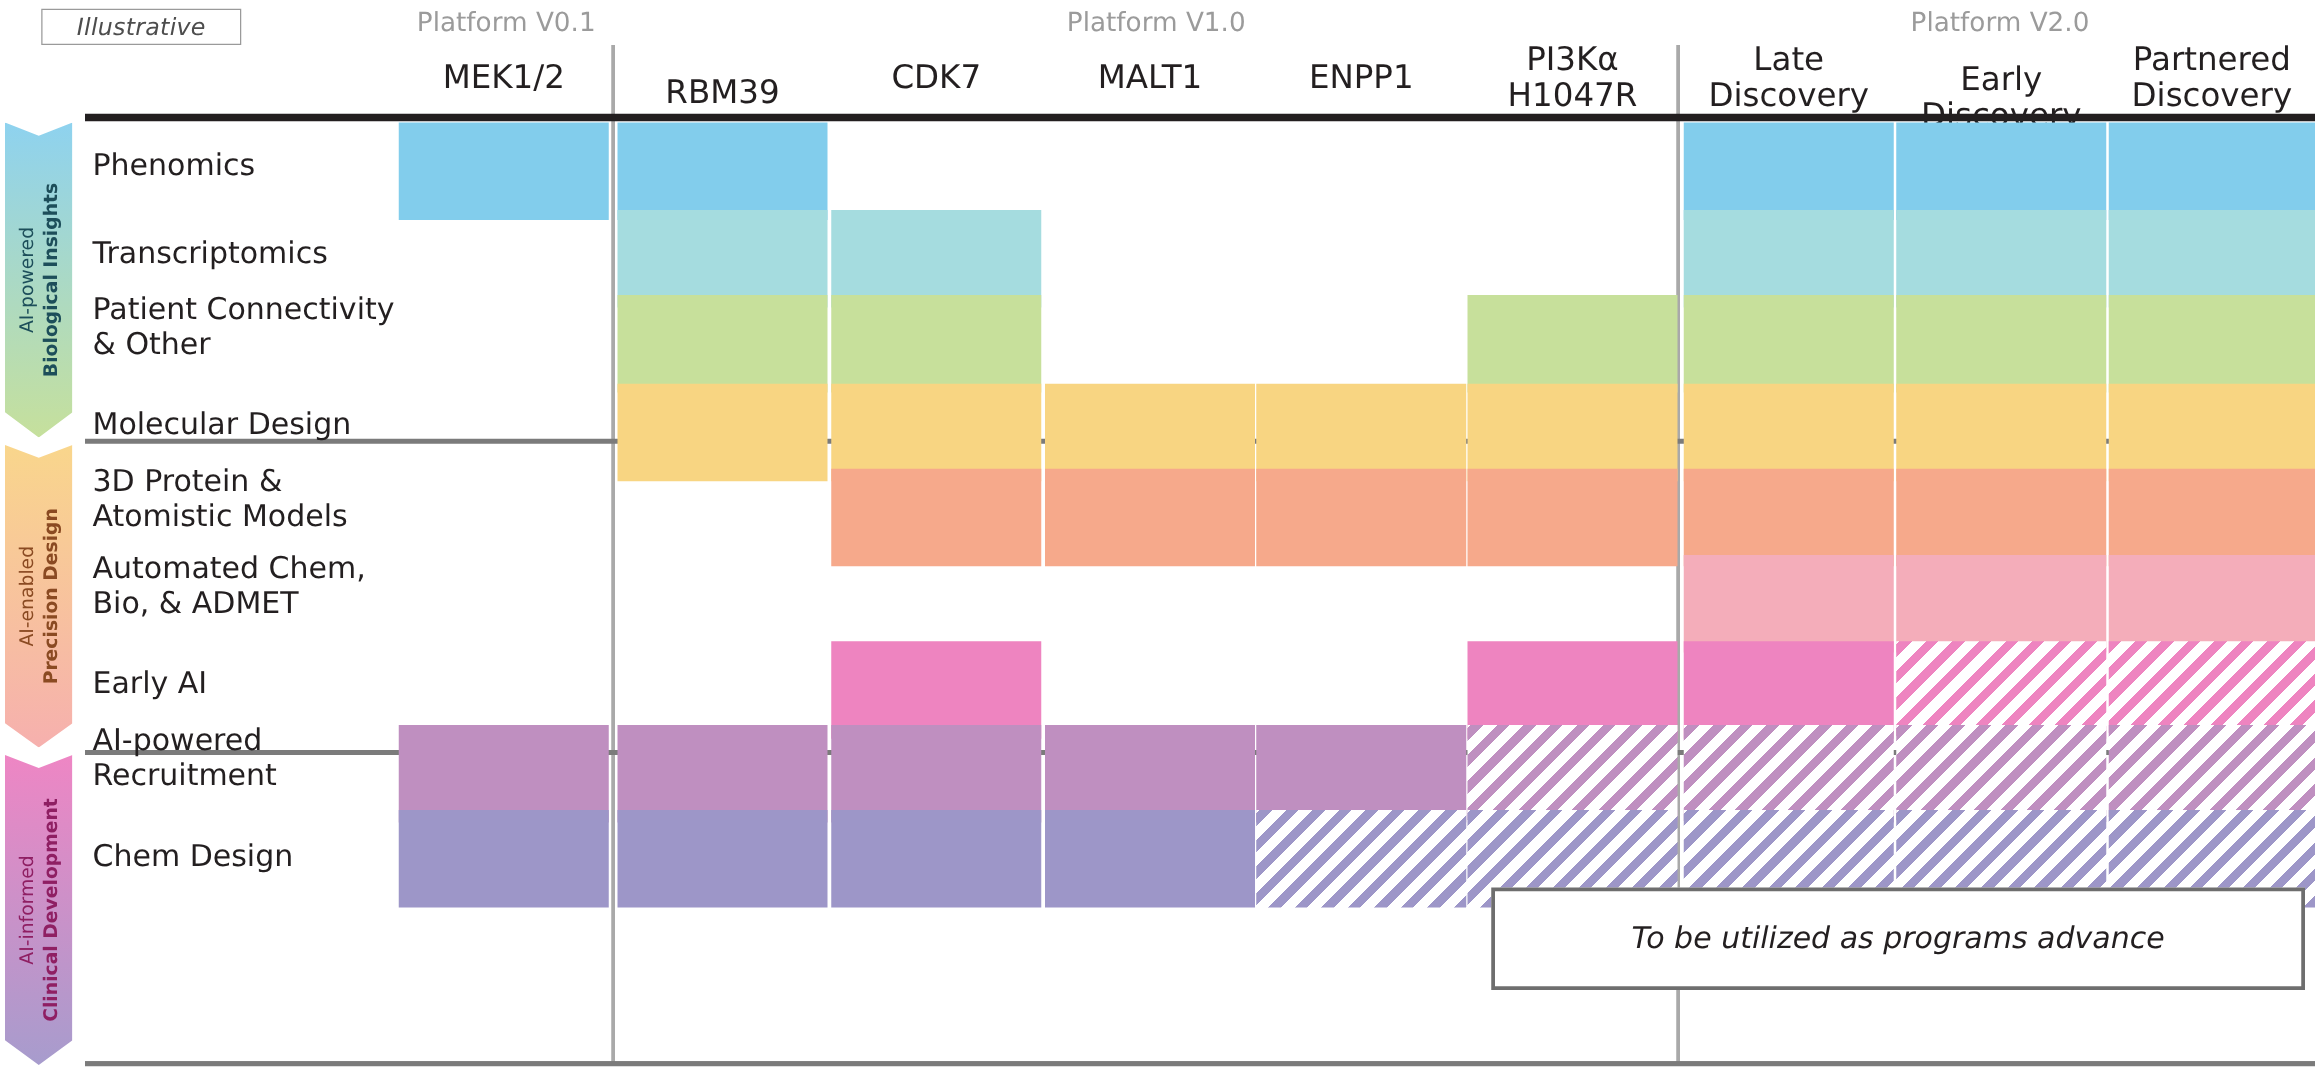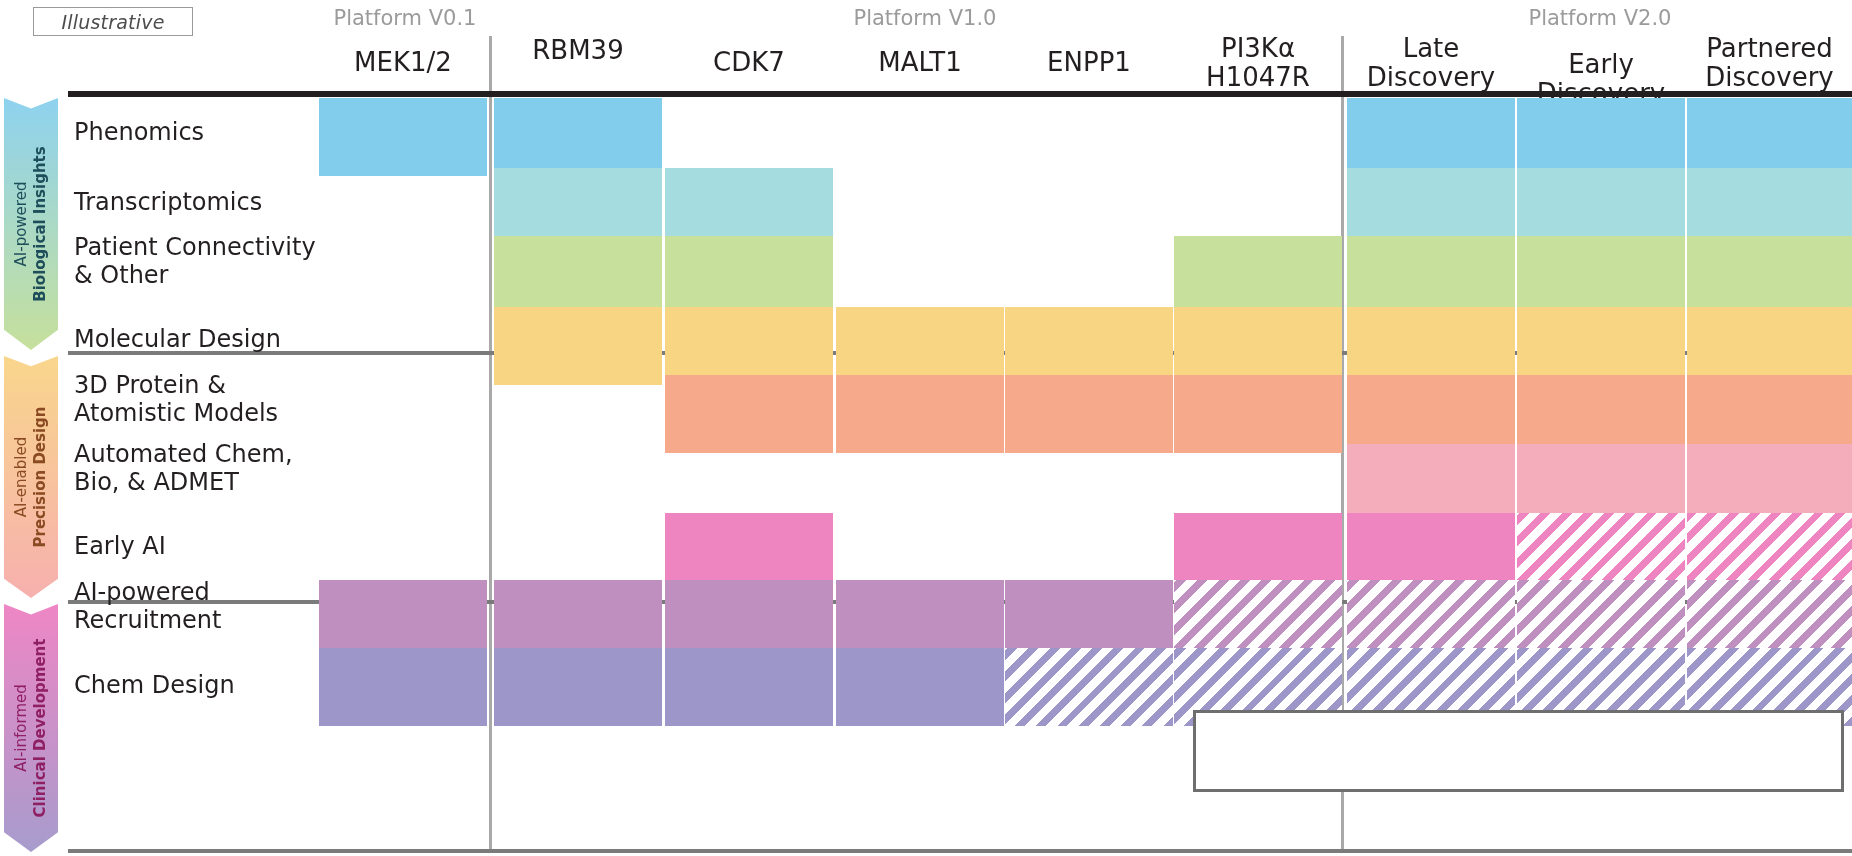--- a/index.html
+++ b/index.html
@@ -96,21 +96,21 @@
     <span>Illustrative</span>
   </div>
 
   <div id="platform-labels">
       <div class="platform-label" style="left: 205px; width: 400px;">Platform V0.1</div>
       <div class="platform-label" style="left: 725px; width: 400px;">Platform V1.0</div>
       <div class="platform-label" style="left: 1400px; width: 400px;">Platform V2.0</div>
     </div>
   <div id="col-heads">
       <div class="col-head" style="left: 319px; width: 168px; top: 48px; text-align: center;">MEK1/2</div>
-      <div class="col-head" style="left: 494px; width: 168px; top: 36px;">RBM39</div>
+      <div class="col-head" style="left: 494px; width: 168px; top: 60px;">RBM39</div>
       <div class="col-head" style="left: 665px; width: 168px; top: 48px;">CDK7</div>
       <div class="col-head" style="left: 836px; width: 168px; top: 48px;">MALT1</div>
       <div class="col-head" style="left: 1005px; width: 168px; top: 48px;">ENPP1</div>
       <div class="col-head" style="left: 1174px; width: 168px; top: 34px;">
         <div>PI3Kα</div>
         <div>H1047R</div>
       </div>
       <div class="col-head" style="left: 1347px; width: 168px; top: 34px;">
         <div>Late</div>
         <div>Discovery</div>
@@ -229,17 +229,18 @@
       <div class="cell" style="left: 836px; width: 168px; top: 648px; height: 78px; background: rgb(157, 150, 200);"></div>
       <div class="cell" style="left: 1005px; width: 168px; top: 648px; height: 78px; background: repeating-linear-gradient(-45deg, rgb(157, 150, 200) 0px, rgb(157, 150, 200) 7px, rgb(255, 255, 255) 7px, rgb(255, 255, 255) 15px);"></div>
       <div class="cell" style="left: 1174px; width: 168px; top: 648px; height: 78px; background: repeating-linear-gradient(-45deg, rgb(157, 150, 200) 0px, rgb(157, 150, 200) 7px, rgb(255, 255, 255) 7px, rgb(255, 255, 255) 15px);"></div>
       <div class="cell" style="left: 1347px; width: 168px; top: 648px; height: 78px; background: repeating-linear-gradient(-45deg, rgb(157, 150, 200) 0px, rgb(157, 150, 200) 7px, rgb(255, 255, 255) 7px, rgb(255, 255, 255) 15px);"></div>
       <div class="cell" style="left: 1517px; width: 168px; top: 648px; height: 78px; background: repeating-linear-gradient(-45deg, rgb(157, 150, 200) 0px, rgb(157, 150, 200) 7px, rgb(255, 255, 255) 7px, rgb(255, 255, 255) 15px);"></div>
       <div class="cell" style="left: 1687px; width: 165px; top: 648px; height: 78px; background: repeating-linear-gradient(-45deg, rgb(157, 150, 200) 0px, rgb(157, 150, 200) 7px, rgb(255, 255, 255) 7px, rgb(255, 255, 255) 15px);"></div>
     </div>
 
   <div class="callout" style="left:1193px;top:710px;width:645px;height:76px;">
     <div>
+      <div>To be utilized as programs advance</div>
     </div>
   </div>
 
 <div class="hrule-bottom" style="top: 849px;"></div>
   </div>
 
 </body></html>

